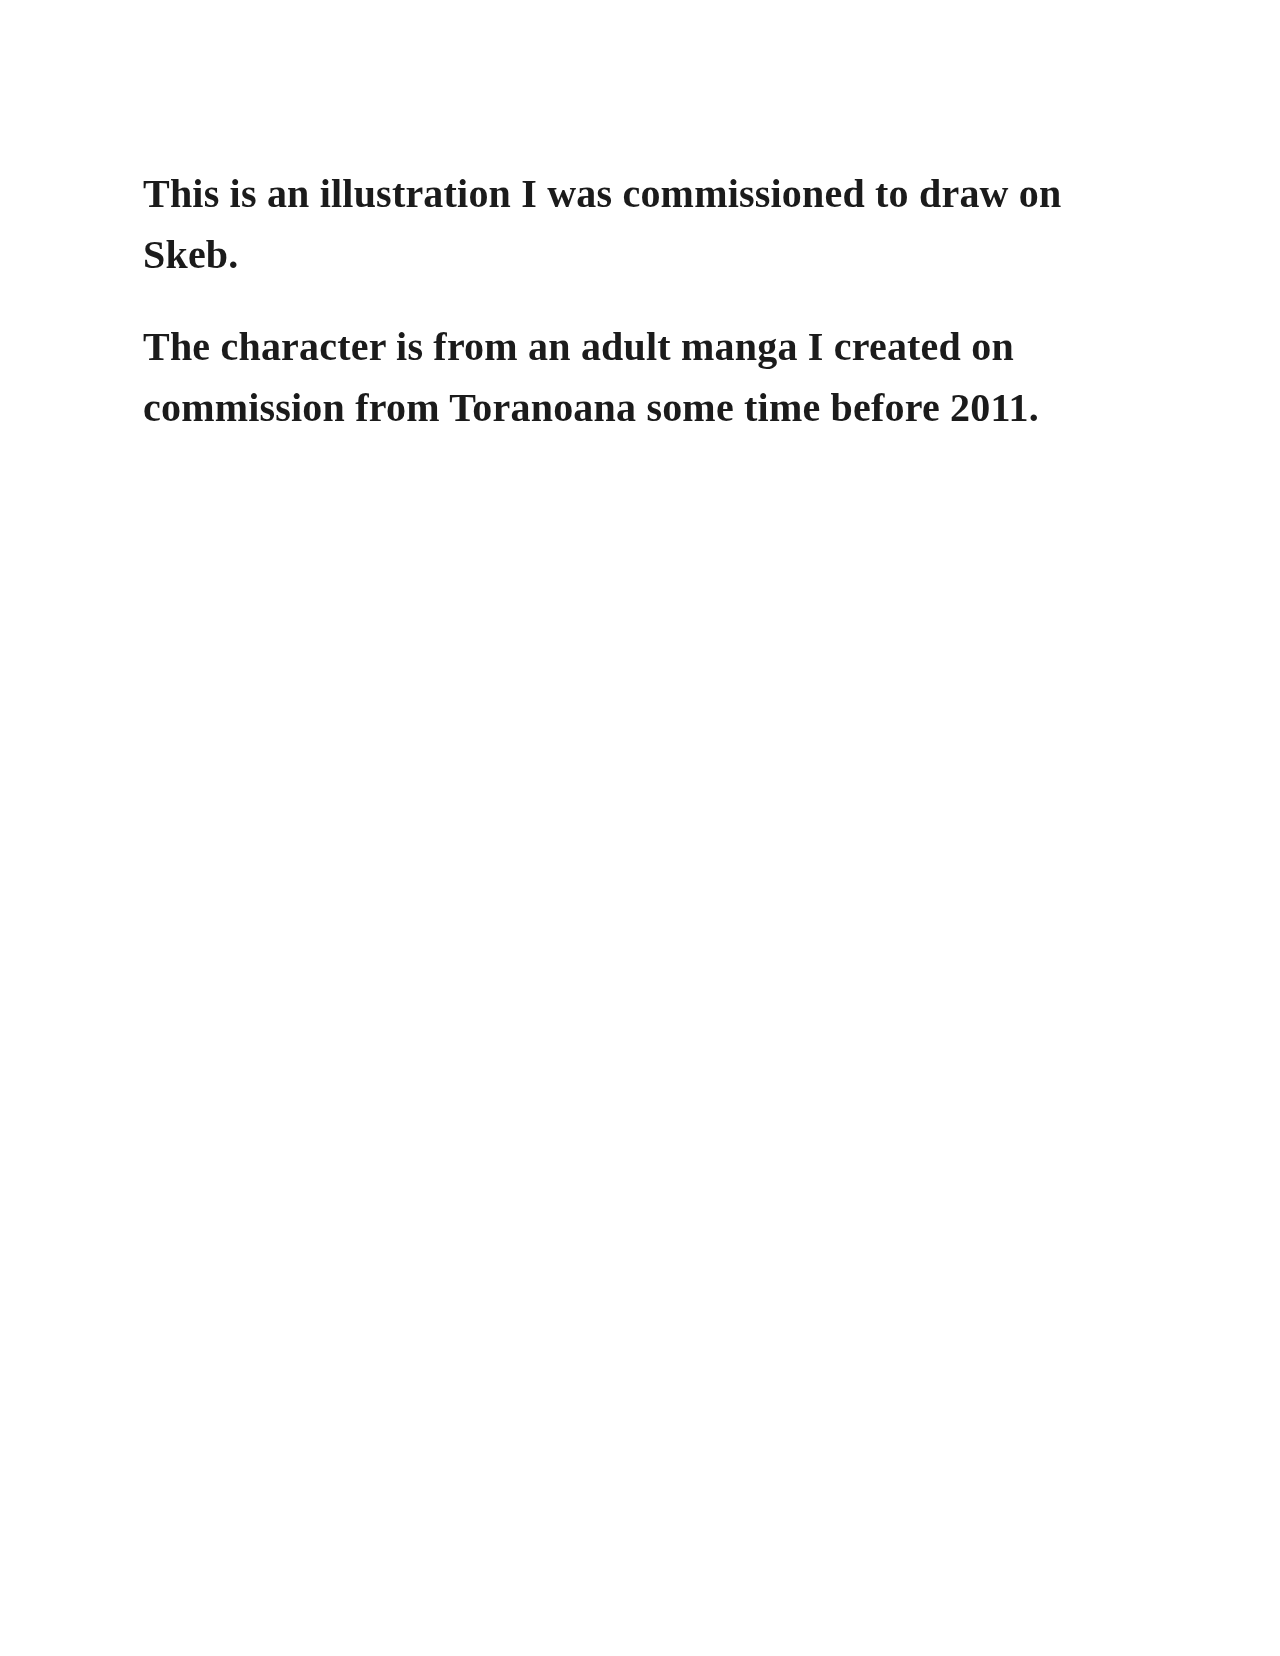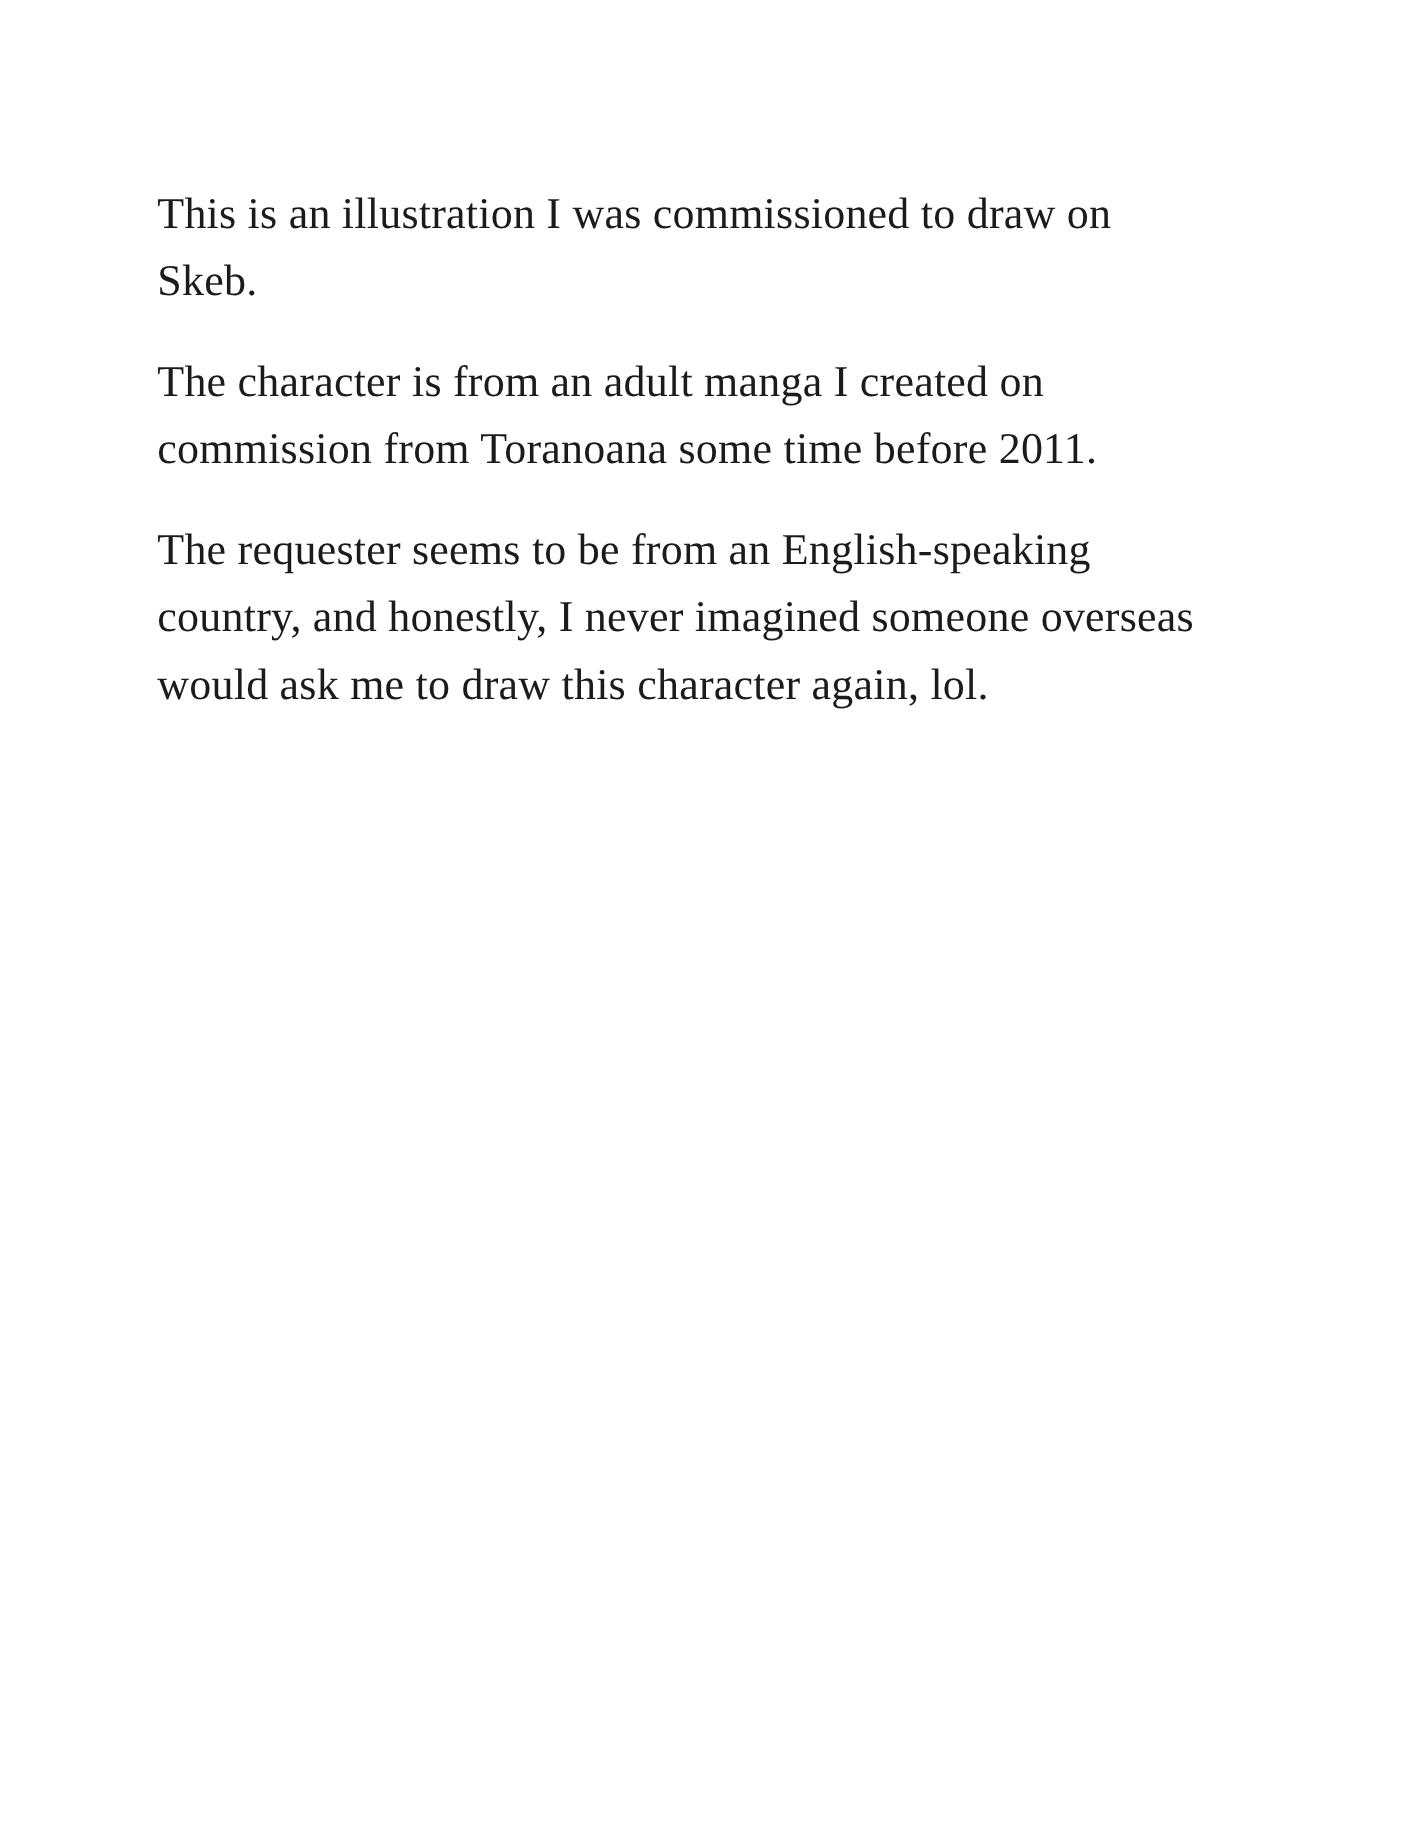--- a/index.html
+++ b/index.html
@@ -1,15 +1,15 @@
 <!DOCTYPE html>
 <html><head>
 <meta charset="utf-8">
 <style>
-  * { margin: 0; padding: 0; box-sizing: border-box; }
+  * { margin: 0; padding: 0; box-sizing: border-box; font-weight: bold; }
   html, body {
     width: 1280px;
     background: #ffffff;
   }
   body {
     min-height: 1656px;
     font-family: "Liberation Serif", "DejaVu Serif", serif;
     color: #1b1b1b;
   }
   .page {
@@ -35,15 +35,14 @@
     font-style: italic;
   }
 </style>
 </head>
 <body>
 
 <div class="page">
   <div class="article">
     <p>This is an illustration I was commissioned to draw on Skeb.</p>
     <p>The character is from an adult manga I created on commission from Toranoana some time before 2011.</p>
-    <p>The requester seems to be from an English-speaking country, and honestly, I never imagined someone overseas would ask me to draw this character again, lol.</p>
   </div>
 </div>
 
 </body></html>

